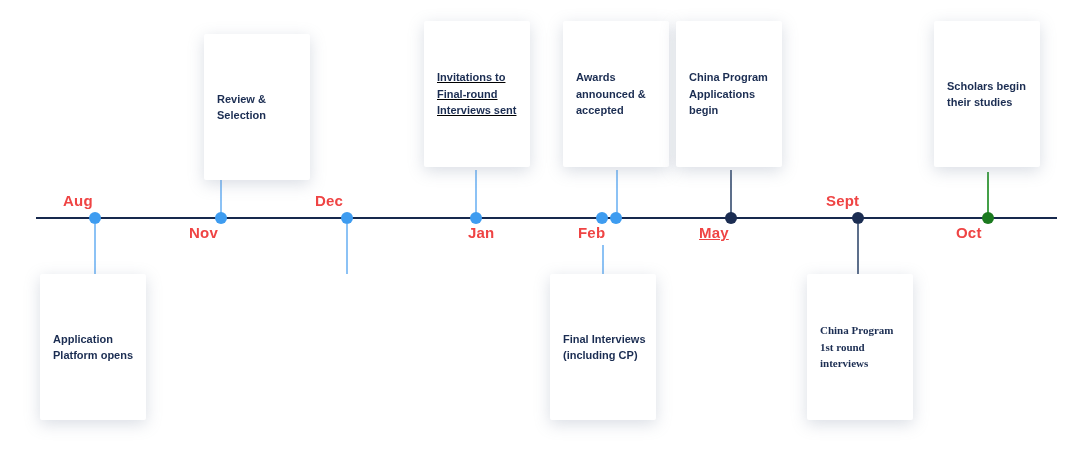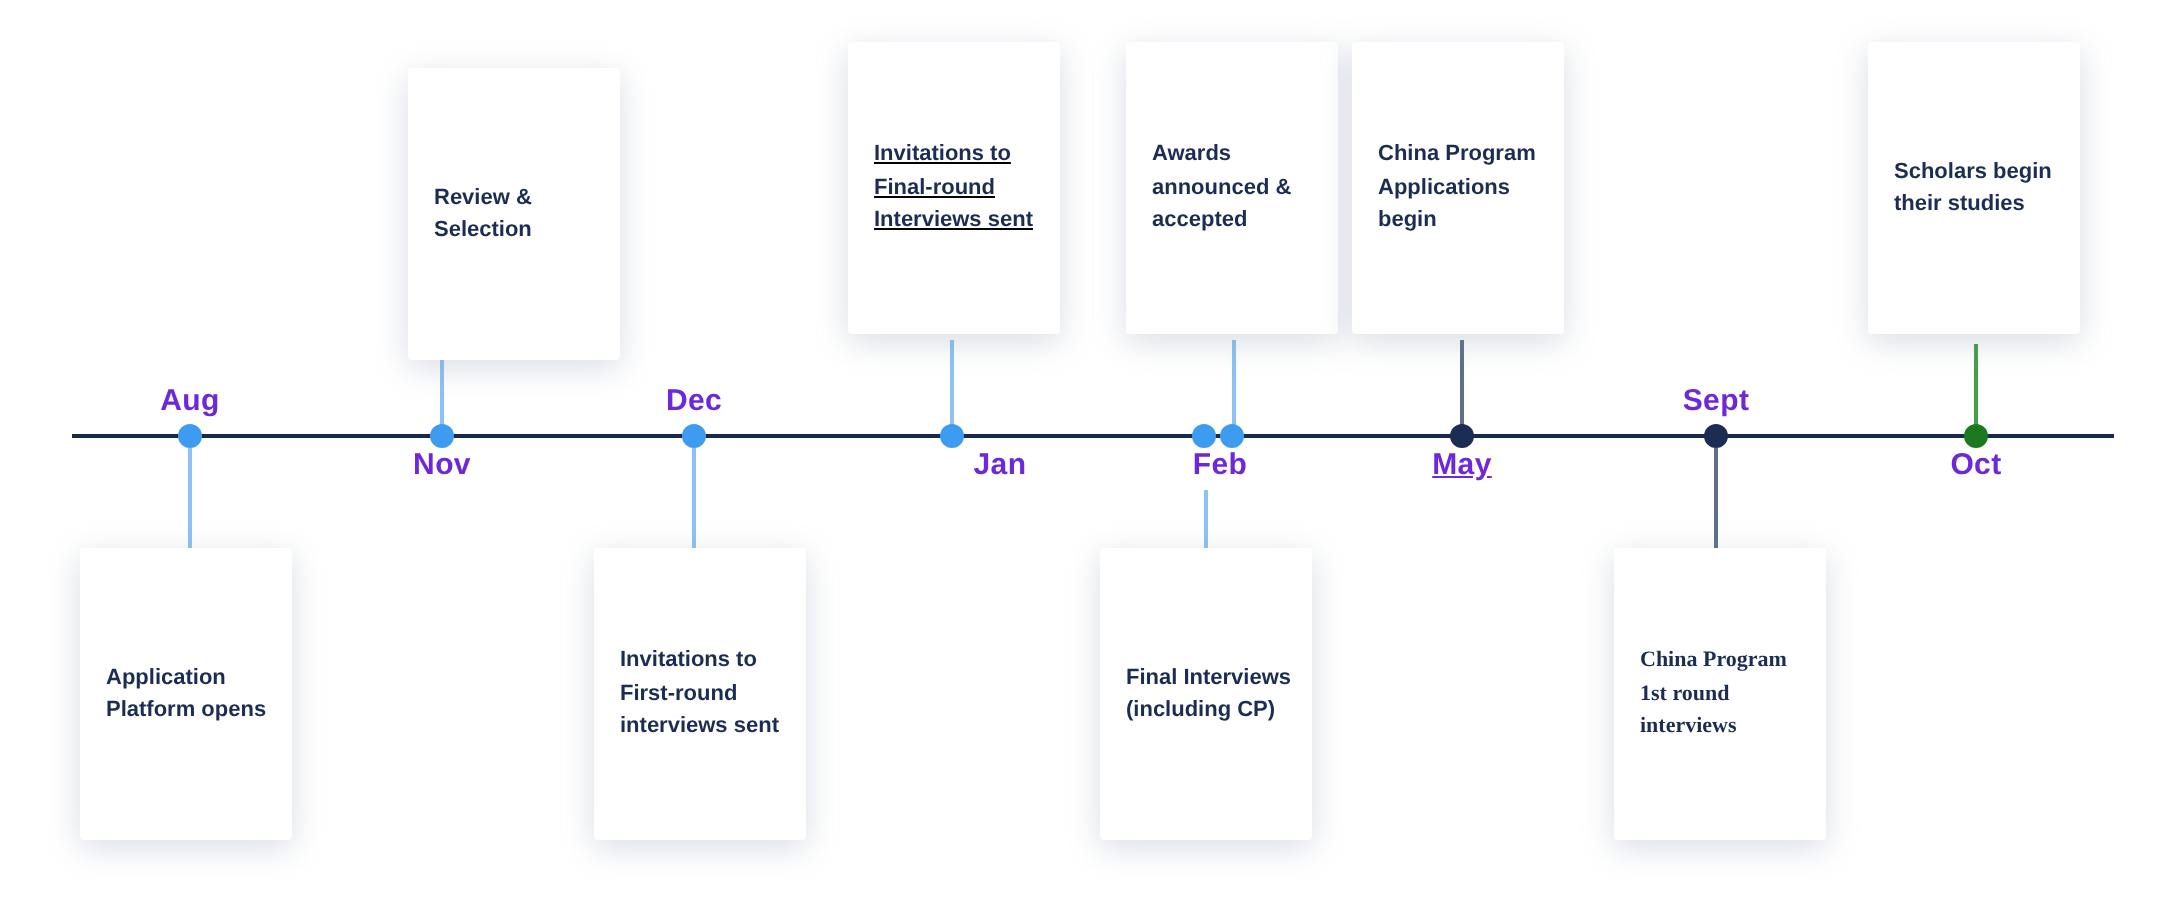--- a/index.html
+++ b/index.html
@@ -30,24 +30,24 @@
   .connector {
     position: absolute;
     width: 2px;
   }
   .connector.blue  { background: #8cc2f5; }
   .connector.slate { background: #5d6f8b; }
   .connector.green { background: #44a048; }
   .month-label {
     position: absolute;
     width: 64px;
-    text-align: center;
+    text-align: left;
     font-size: 15px;
     font-weight: bold;
-    color: #6d28d9;
+    color: #ef4444;
     letter-spacing: 0.2px;
     z-index: 3;
   }
   .card {
     position: absolute;
     width: 106px;
     height: 146px;
     background: #ffffff;
     border-radius: 2px;
     box-shadow: 0 4px 16px rgba(130,142,165,0.30);
@@ -111,23 +111,20 @@
   <div class="card" style="left:664px; top:21px;margin-left:12px;">
     <div class="card-text">China Program Applications begin</div>
   </div>
   <div class="card" style="left:934px; top:21px;justify-content:flex-end;">
     <div class="card-text">Scholars begin their studies</div>
   </div>
 
   <div class="card" style="left:40px; top:274px;">
     <div class="card-text">Application Platform opens</div>
   </div>
-  <div class="card" style="left:297px; top:274px;">
-    <div class="card-text">Invitations to First-round interviews sent</div>
-  </div>
   <div class="card" style="left:550px; top:274px;">
     <div class="card-text">Final Interviews (including CP)</div>
   </div>
   <div class="card" style="left:807px; top:274px;font-family:Liberation Serif, serif;">
     <div class="card-text">China Program 1st round interviews</div>
   </div>
 
 </div>
 
 </body></html>

